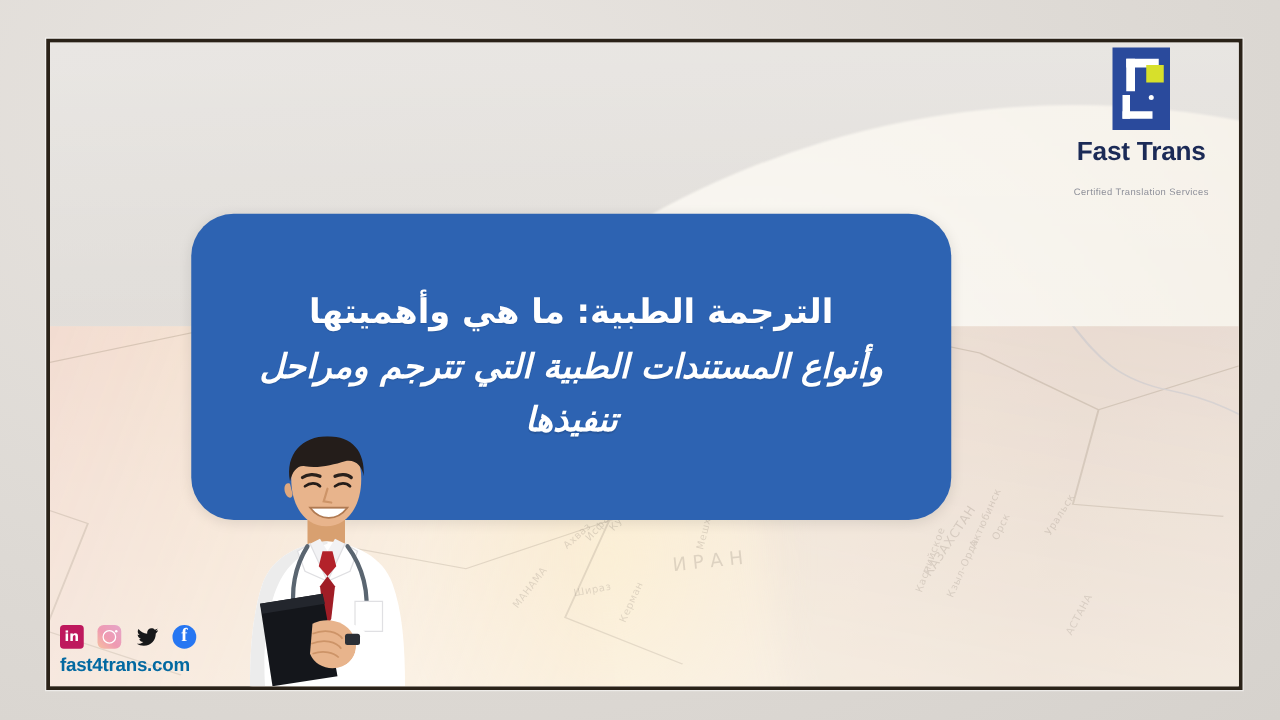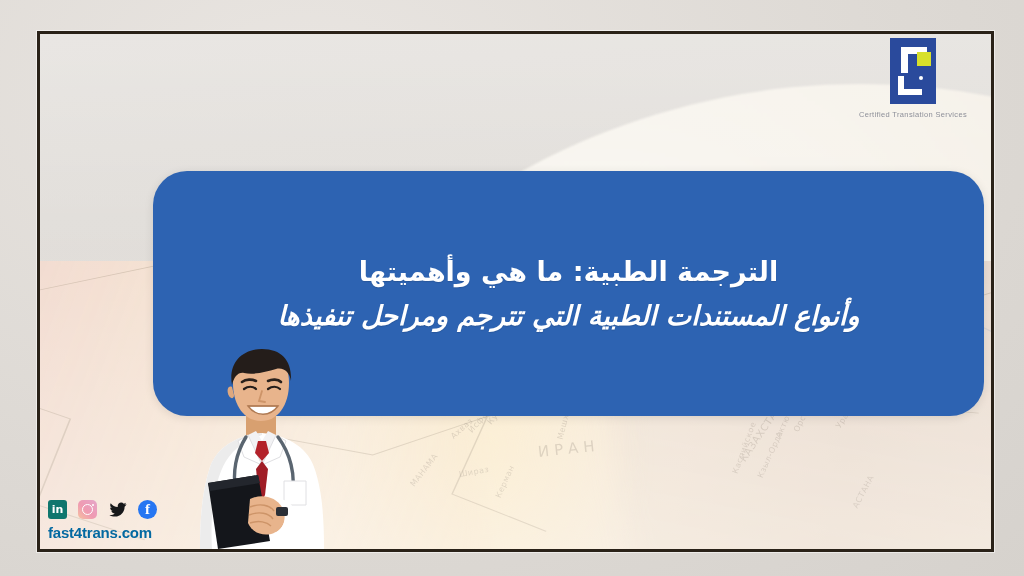--- a/index.html
+++ b/index.html
@@ -151,21 +151,21 @@
         rgba(255,255,255,0.18) 42%,
         rgba(255,255,255,0.30) 70%,
         rgba(255,255,255,0.42) 100%);
   }
 
   
   .headline-card {
     position: absolute;
     left: 113px;
     top: 137px;
-    width: 831px;
+    width: 608px;
     height: 245px;
     background: #2d63b2;
     border-radius: 34px;
     display: flex;
     align-items: center;
     justify-content: center;
     box-shadow: 0 2px 10px rgba(0,0,0,0.10);
   }
   .headline-text {
     direction: rtl;
@@ -239,21 +239,21 @@
     font-size: 21px;
     color: #1b2a56;
     letter-spacing: -0.2px;
     line-height: 1.1;
   }
   .logo-tag {
     font-family: "Liberation Sans", sans-serif;
     font-size: 7.5px;
     color: #8d8f99;
     letter-spacing: 0.35px;
-    margin-top: 0;
+    margin-top: 16px;
   }
 
   
   .doctor {
     position: absolute;
     left: 148px;
     bottom: 0;
     width: 148px;
     height: 200px;
   }
@@ -274,21 +274,21 @@
     border-radius: 4px;
     display: flex;
     align-items: center;
     justify-content: center;
     color: #ffffff;
     font-family: "DejaVu Sans", sans-serif;
     font-weight: bold;
     font-size: 12px;
     line-height: 1;
   }
-  .soc-li { background: #0f766e; border-radius: 3px; font-size: 11px; }
+  .soc-li { background: #be185d; border-radius: 3px; font-size: 11px; }
   .soc-ig {
     background: linear-gradient(45deg, #f6c1a0 0%, #ef9ab2 45%, #e5a6c9 100%);
     border-radius: 5px;
     position: relative;
   }
   .soc-ig .ring {
     width: 9px; height: 9px;
     border: 1.6px solid #ffffff;
     border-radius: 50%;
   }
@@ -378,20 +378,21 @@
 
     <div class="logo-block">
       <div class="logo-mark">
         <div class="cut-top"></div>
         <div class="cut-vert"></div>
         <div class="yellow"></div>
         <div class="cut-bot"></div>
         <div class="cut-bvert"></div>
         <div class="dot"></div>
       </div>
+      <div class="logo-name">Fast Trans</div>
       <div class="logo-tag">Certified Translation Services</div>
     </div>
 
     <div class="headline-card">
       <div class="headline-text">
         <span class="l1">الترجمة الطبية: ما هي وأهميتها</span>
         <span class="l2">وأنواع المستندات الطبية التي تترجم ومراحل تنفيذها</span>
       </div>
     </div>
 

